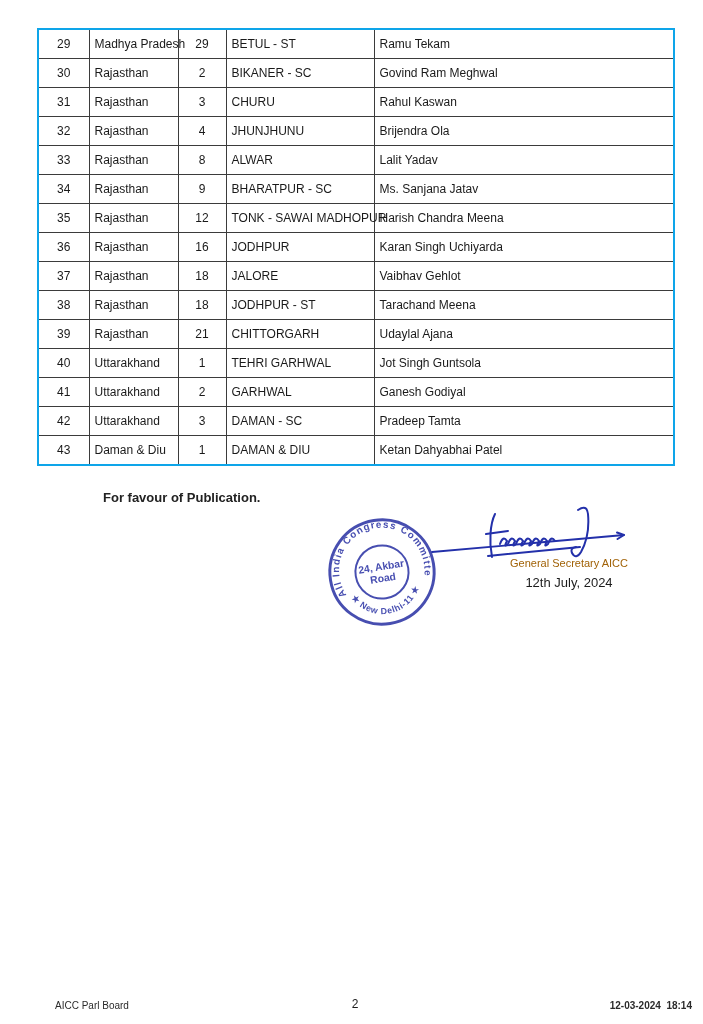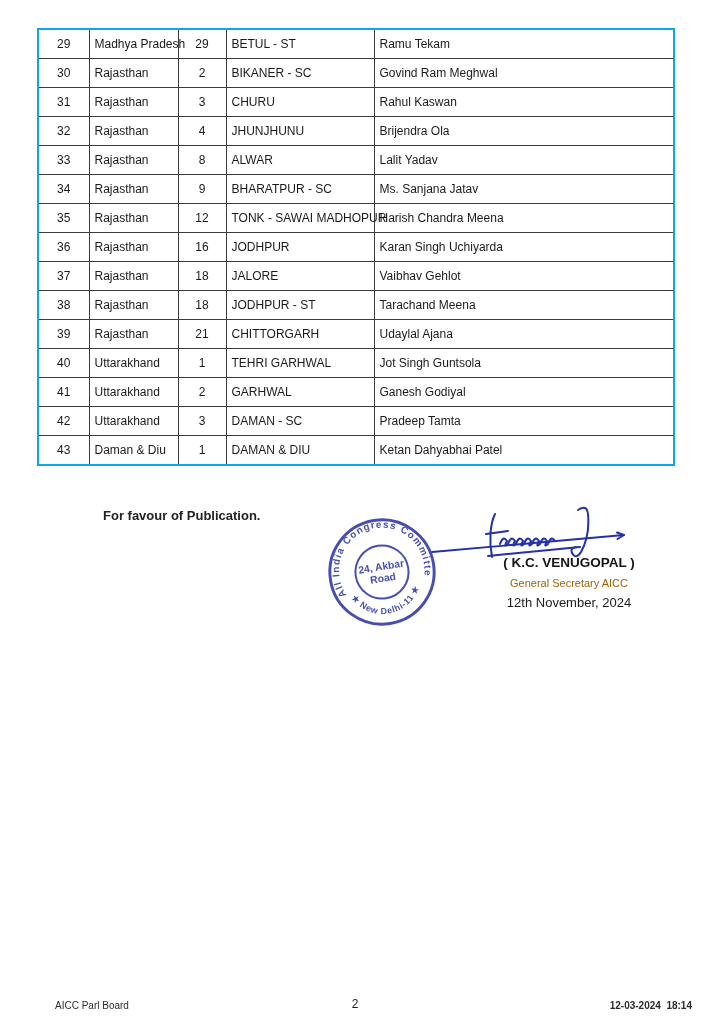--- a/index.html
+++ b/index.html
@@ -33,21 +33,21 @@
     white-space: nowrap;
     overflow: visible;
     vertical-align: middle;
   }
   table.cand td.c { text-align: center; padding: 0; }
 
   
   .pub-note {
     position: absolute;
     left: 103px;
-    top: 508px;
+    top: 490px;
     font-size: 13px;
     font-weight: bold;
     color: #222;
   }
 
   
   .stamp {
     position: absolute;
     left: 323px;
     top: 513px;
@@ -252,22 +252,21 @@
       <path d="M 196 35 l -7 -2.5 m 7 2.5 l -6.5 4"></path>
       <path d="M 67 14 C 62 24, 61 42, 64 57"></path>
       <path d="M 58 34 L 80 31"></path>
       <path d="M 72 44 q 3 -9 7 -3 q -4 7 1 3 q 3 -9 7 -3 q -4 7 1 3 q 3 -9 7 -3 q -4 7 1 3 q 3 -9 7 -3 q -4 7 1 3 q 3 -9 7 -3 q -4 7 1 3 q 3 -9 7 -3 q -4 7 1 3 q 3 -9 7 -3"></path>
       <path d="M 150 10 q 9 -6 10 4 q 2 22 -7 38 q -5 8 -9 1 q -2 -5 4 -6"></path>
       <path d="M 60 56 L 152 47"></path>
     </g>
   </svg>
 
   <div class="signatory">
-    <div class="name">( K.C. VENUGOPAL )</div>
     <div class="title">General Secretary AICC</div>
-    <div class="date">12th November, 2024</div>
+    <div class="date">12th July, 2024</div>
   </div>
 
   <div class="footer-left">AICC Parl Board</div>
   <div class="footer-page">2</div>
   <div class="footer-right">12-03-2024  18:14</div>
 
 </div>
 
 </body></html>

